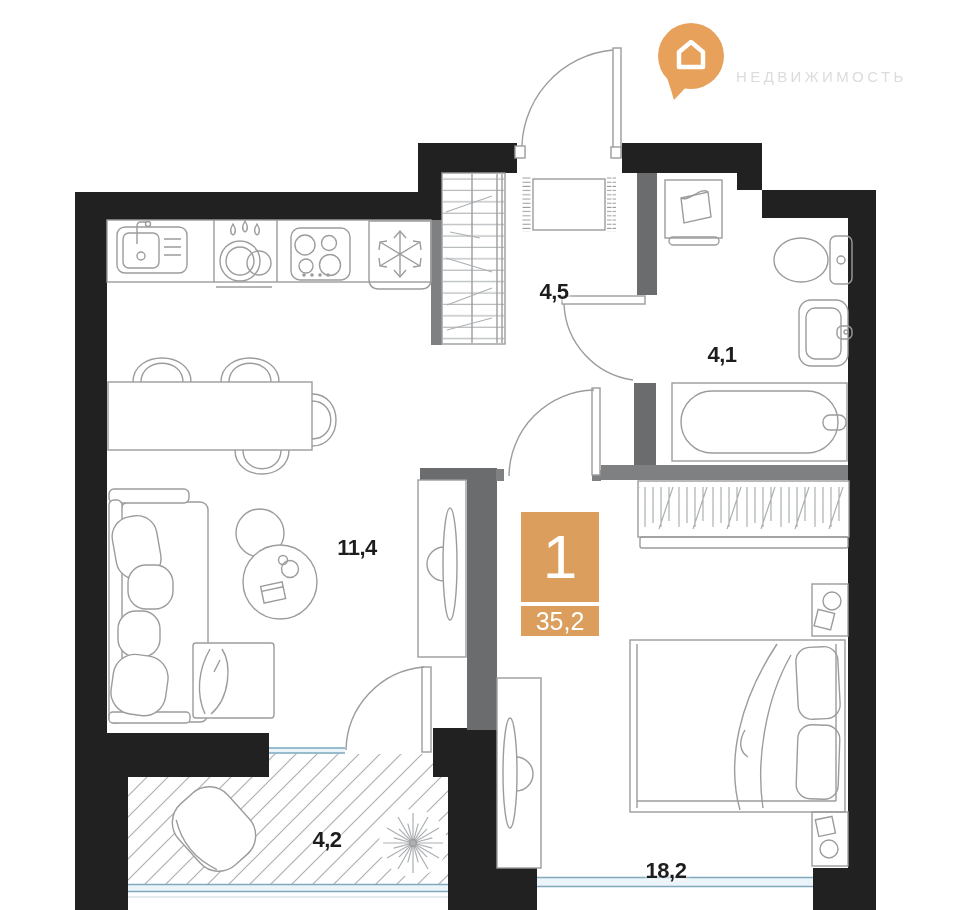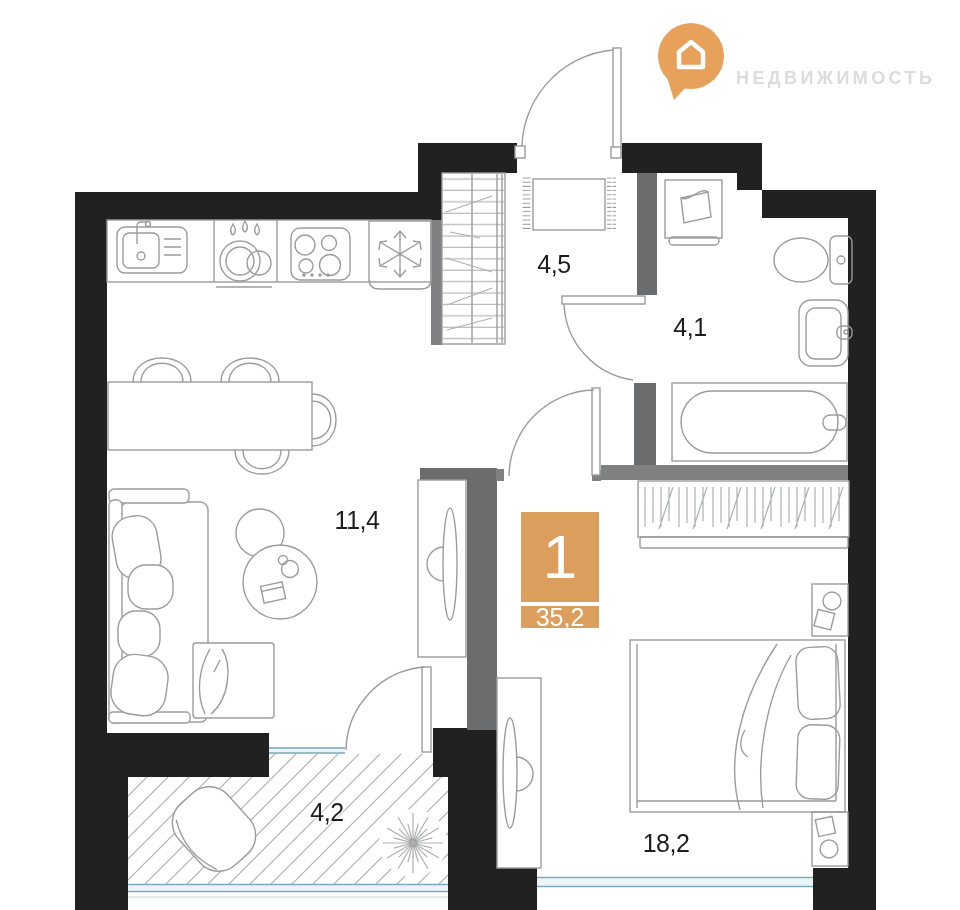--- a/index.html
+++ b/index.html
@@ -16,35 +16,35 @@
   .wall{fill:var(--wall);}
   .gray{fill:var(--partition);}
   .lgray{fill:var(--partition-light);}
   .ln{fill:none;stroke:var(--line);stroke-width:1.4;}
   .lnw{fill:#fff;stroke:var(--line);stroke-width:1.4;}
   .lnt{fill:none;stroke:var(--line-light);stroke-width:1.2;}
   .wf{stroke:var(--window-frame);stroke-width:1.6;fill:none;}
   .wfill{fill:var(--window-fill);}
   .dot{fill:var(--line);}
   .room-label{position:absolute;transform:translate(-50%,-50%);
-      font-size:25px;font-weight:400;letter-spacing:-0.5px;color:var(--label);
-      text-shadow:0 0 4px #fff,0 0 6px #fff;white-space:nowrap;}
+      font-size:22px;font-weight:700;letter-spacing:-0.5px;color:var(--label);
+      text-shadow:0 0 4px #fff,0 0 6px #fff;white-space:nowrap;margin-top:28px;}
   
   .badge{position:absolute;left:521px;top:512px;width:78px;display:flex;flex-direction:column;}
   .badge-main{height:90px;background:var(--badge-orange);display:flex;align-items:center;justify-content:center;}
   .badge-main span{color:#fff;font-size:62px;font-weight:400;line-height:1;}
   .badge-gap{height:4px;background:#fff;}
-  .badge-area{height:22px;background:var(--badge-orange);display:flex;align-items:center;justify-content:center;}
+  .badge-area{height:30px;background:var(--badge-orange);display:flex;align-items:center;justify-content:center;}
   .badge-area span{color:#fff;font-size:25px;font-weight:400;}
   
   .logo{position:absolute;left:654px;top:22px;width:300px;height:80px;}
   .logo-pin{position:absolute;left:0;top:0;}
   .logo-brand{position:absolute;left:80px;top:12px;font-size:40px;font-weight:800;
       letter-spacing:0.5px;color:var(--logo-text);-webkit-text-stroke:1.1px #dadada;}
-  .logo-tagline{position:absolute;left:82px;top:46px;font-size:18px;font-weight:700;
+  .logo-tagline{position:absolute;left:82px;top:46px;font-size:15px;font-weight:400;
       letter-spacing:3.4px;color:var(--logo-sub);}
 </style>
 </head>
 <body>
 
 <svg id="plan" viewBox="0 0 960 910" xmlns="http://www.w3.org/2000/svg">
   <defs>
     <pattern id="hatch" width="21" height="21" patternUnits="userSpaceOnUse">
       <path d="M0,21 L21,0 M-5,5 L5,-5 M16,26 L26,16" stroke="#aab0b5" stroke-width="1.2" fill="none"></path>
     </pattern>
@@ -271,21 +271,21 @@
     <circle class="ln" cx="0" cy="0" r="3.5"></circle>
   </g>
   <g>
     <rect class="wfill" x="128" y="884" width="320" height="8"></rect>
     <path class="wf" d="M128,884.5 H448 M128,891.5 H448"></path>
     <path d="M128,897 H448" stroke="#ccd6db" stroke-width="1.2" fill="none"></path>
   </g>
 </svg>
 
 <div class="room-label" style="left:554px;top:264px;">4,5</div>
-<div class="room-label" style="left:690px;top:327px;">4,1</div>
+<div class="room-label" style="left:722px;top:327px;">4,1</div>
 <div class="room-label" style="left:357px;top:520px;">11,4</div>
 <div class="room-label" style="left:327px;top:812px;">4,2</div>
 <div class="room-label" style="left:666px;top:843px;">18,2</div>
 
 <div class="badge">
   <div class="badge-main">
     <span>1</span>
   </div>
   <div class="badge-gap"></div>
   <div class="badge-area">

